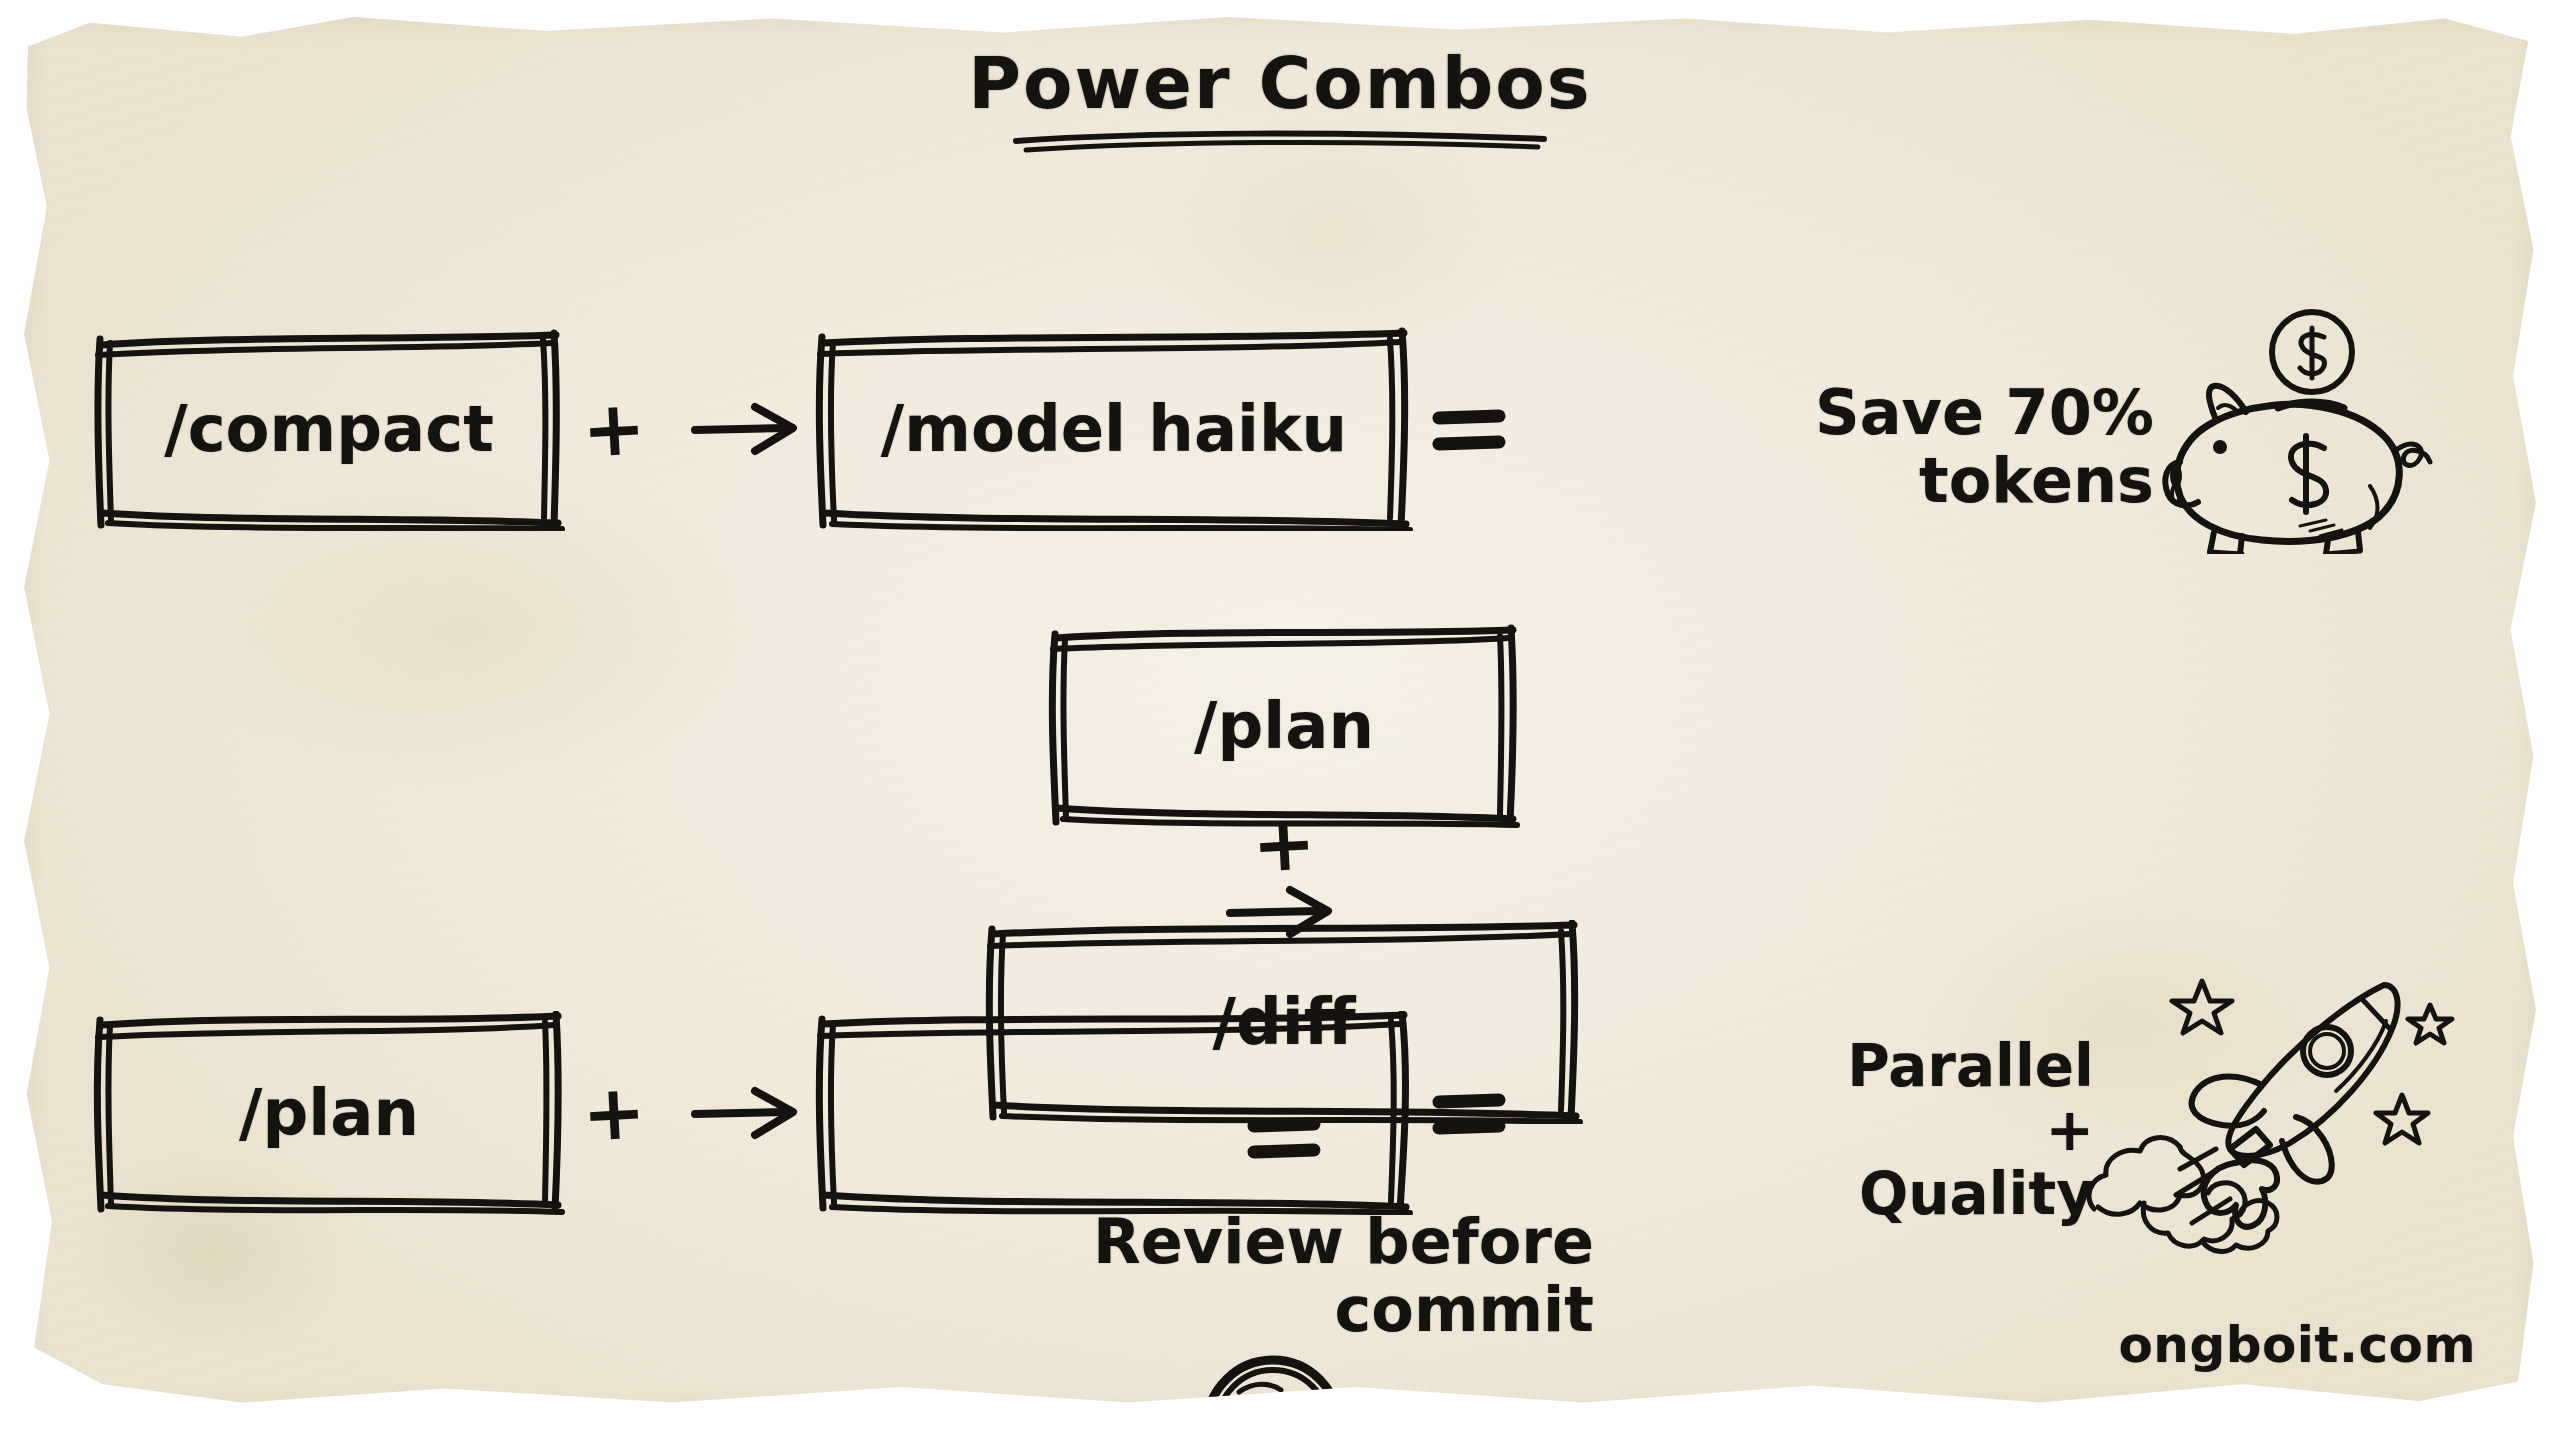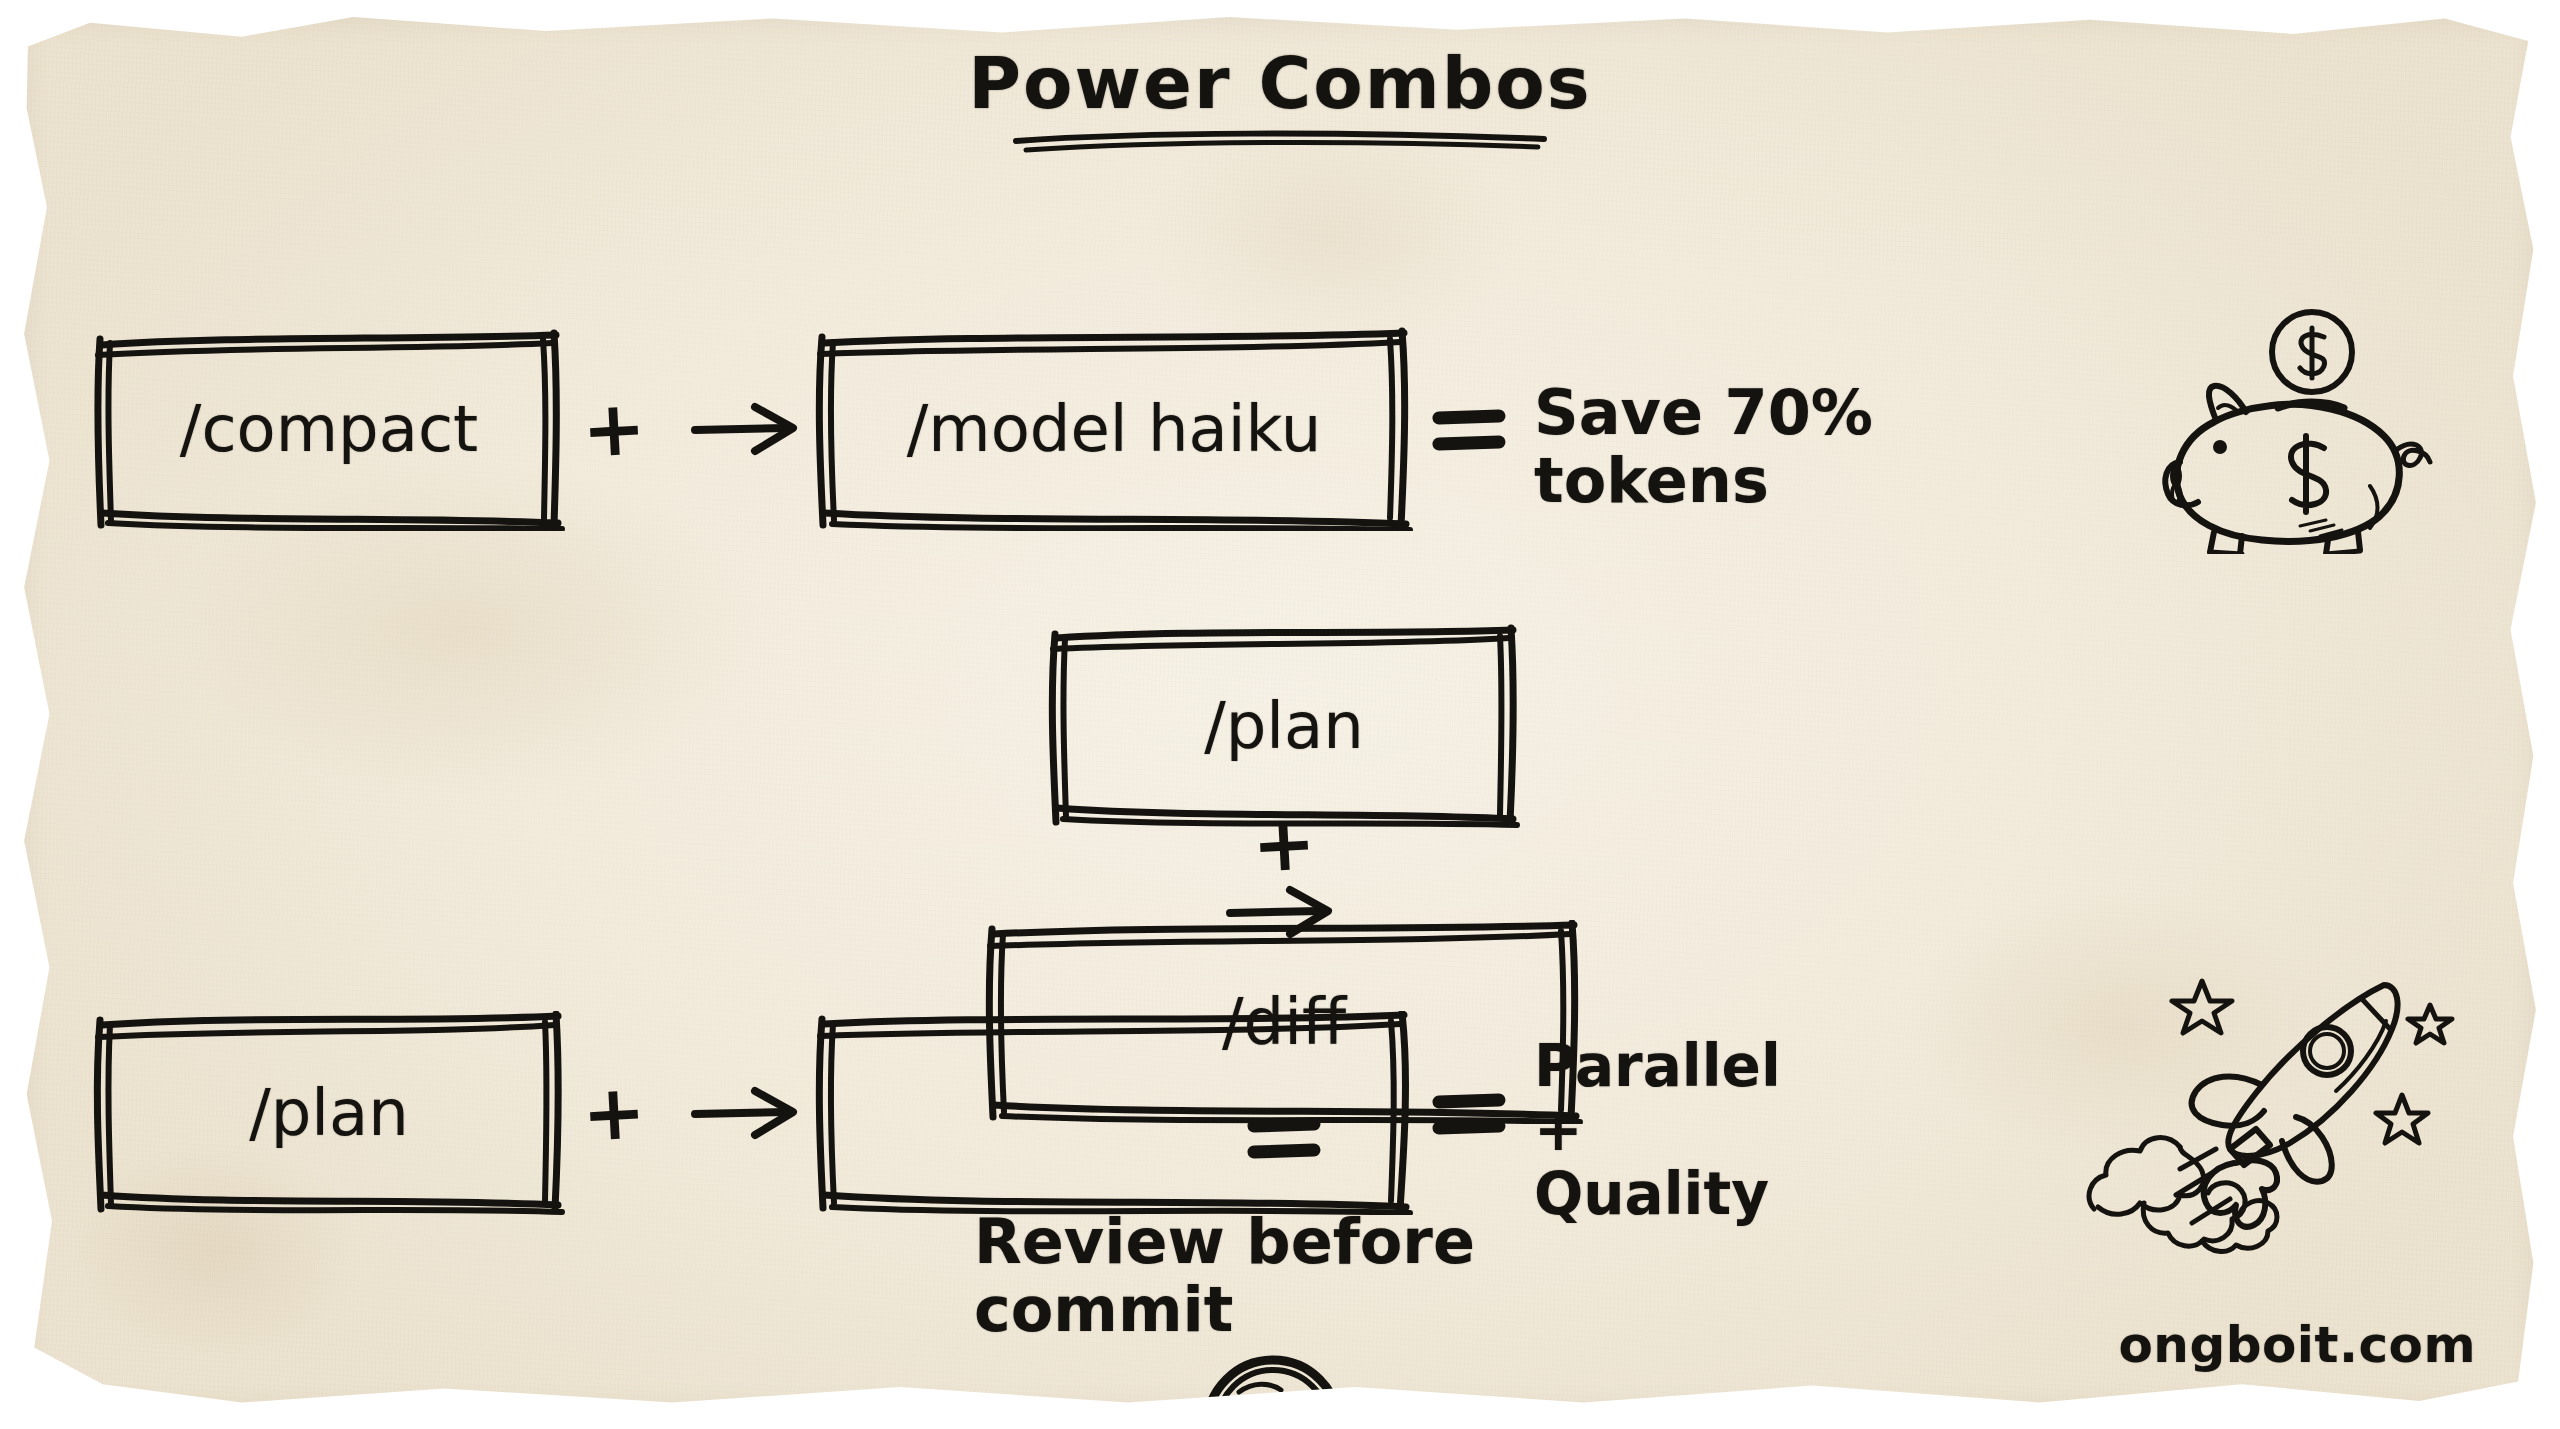--- a/index.html
+++ b/index.html
@@ -110,21 +110,21 @@
     top: -22px;
     width: calc(100% + 32px);
     height: calc(100% + 44px);
     pointer-events: none;
   }
   .cmd-label {
     position: relative;
     z-index: 2;
     font-family: "DejaVu Sans", sans-serif;
     font-size: 64px;
-    font-weight: 400;
+    font-weight: 700;
     color: #15130f;
     white-space: nowrap;
     padding: 0 22px;
     text-shadow: 0 0 1.5px rgba(30,26,18,0.4);
   }
 
   .box-left  { width: 450px; }
   .box-right { width: 580px; }
 
   .op-plus {
@@ -149,21 +149,21 @@
     flex: 0 0 auto;
     width: 130px;
     display: flex;
     align-items: center;
     justify-content: center;
   }
 
   .result-text {
     flex: 0 0 auto;
     width: 620px;
-    text-align: left;
+    text-align: right;
     font-family: "DejaVu Sans", sans-serif;
     font-size: 62px;
     font-weight: 600;
     color: #15130f;
     line-height: 1.1;
     white-space: pre-line;
     text-shadow: 0 0 1.5px rgba(30,26,18,0.4);
     margin-top: 36px;
   }
   #result-text-2 { font-size: 58px; width: 560px; }

